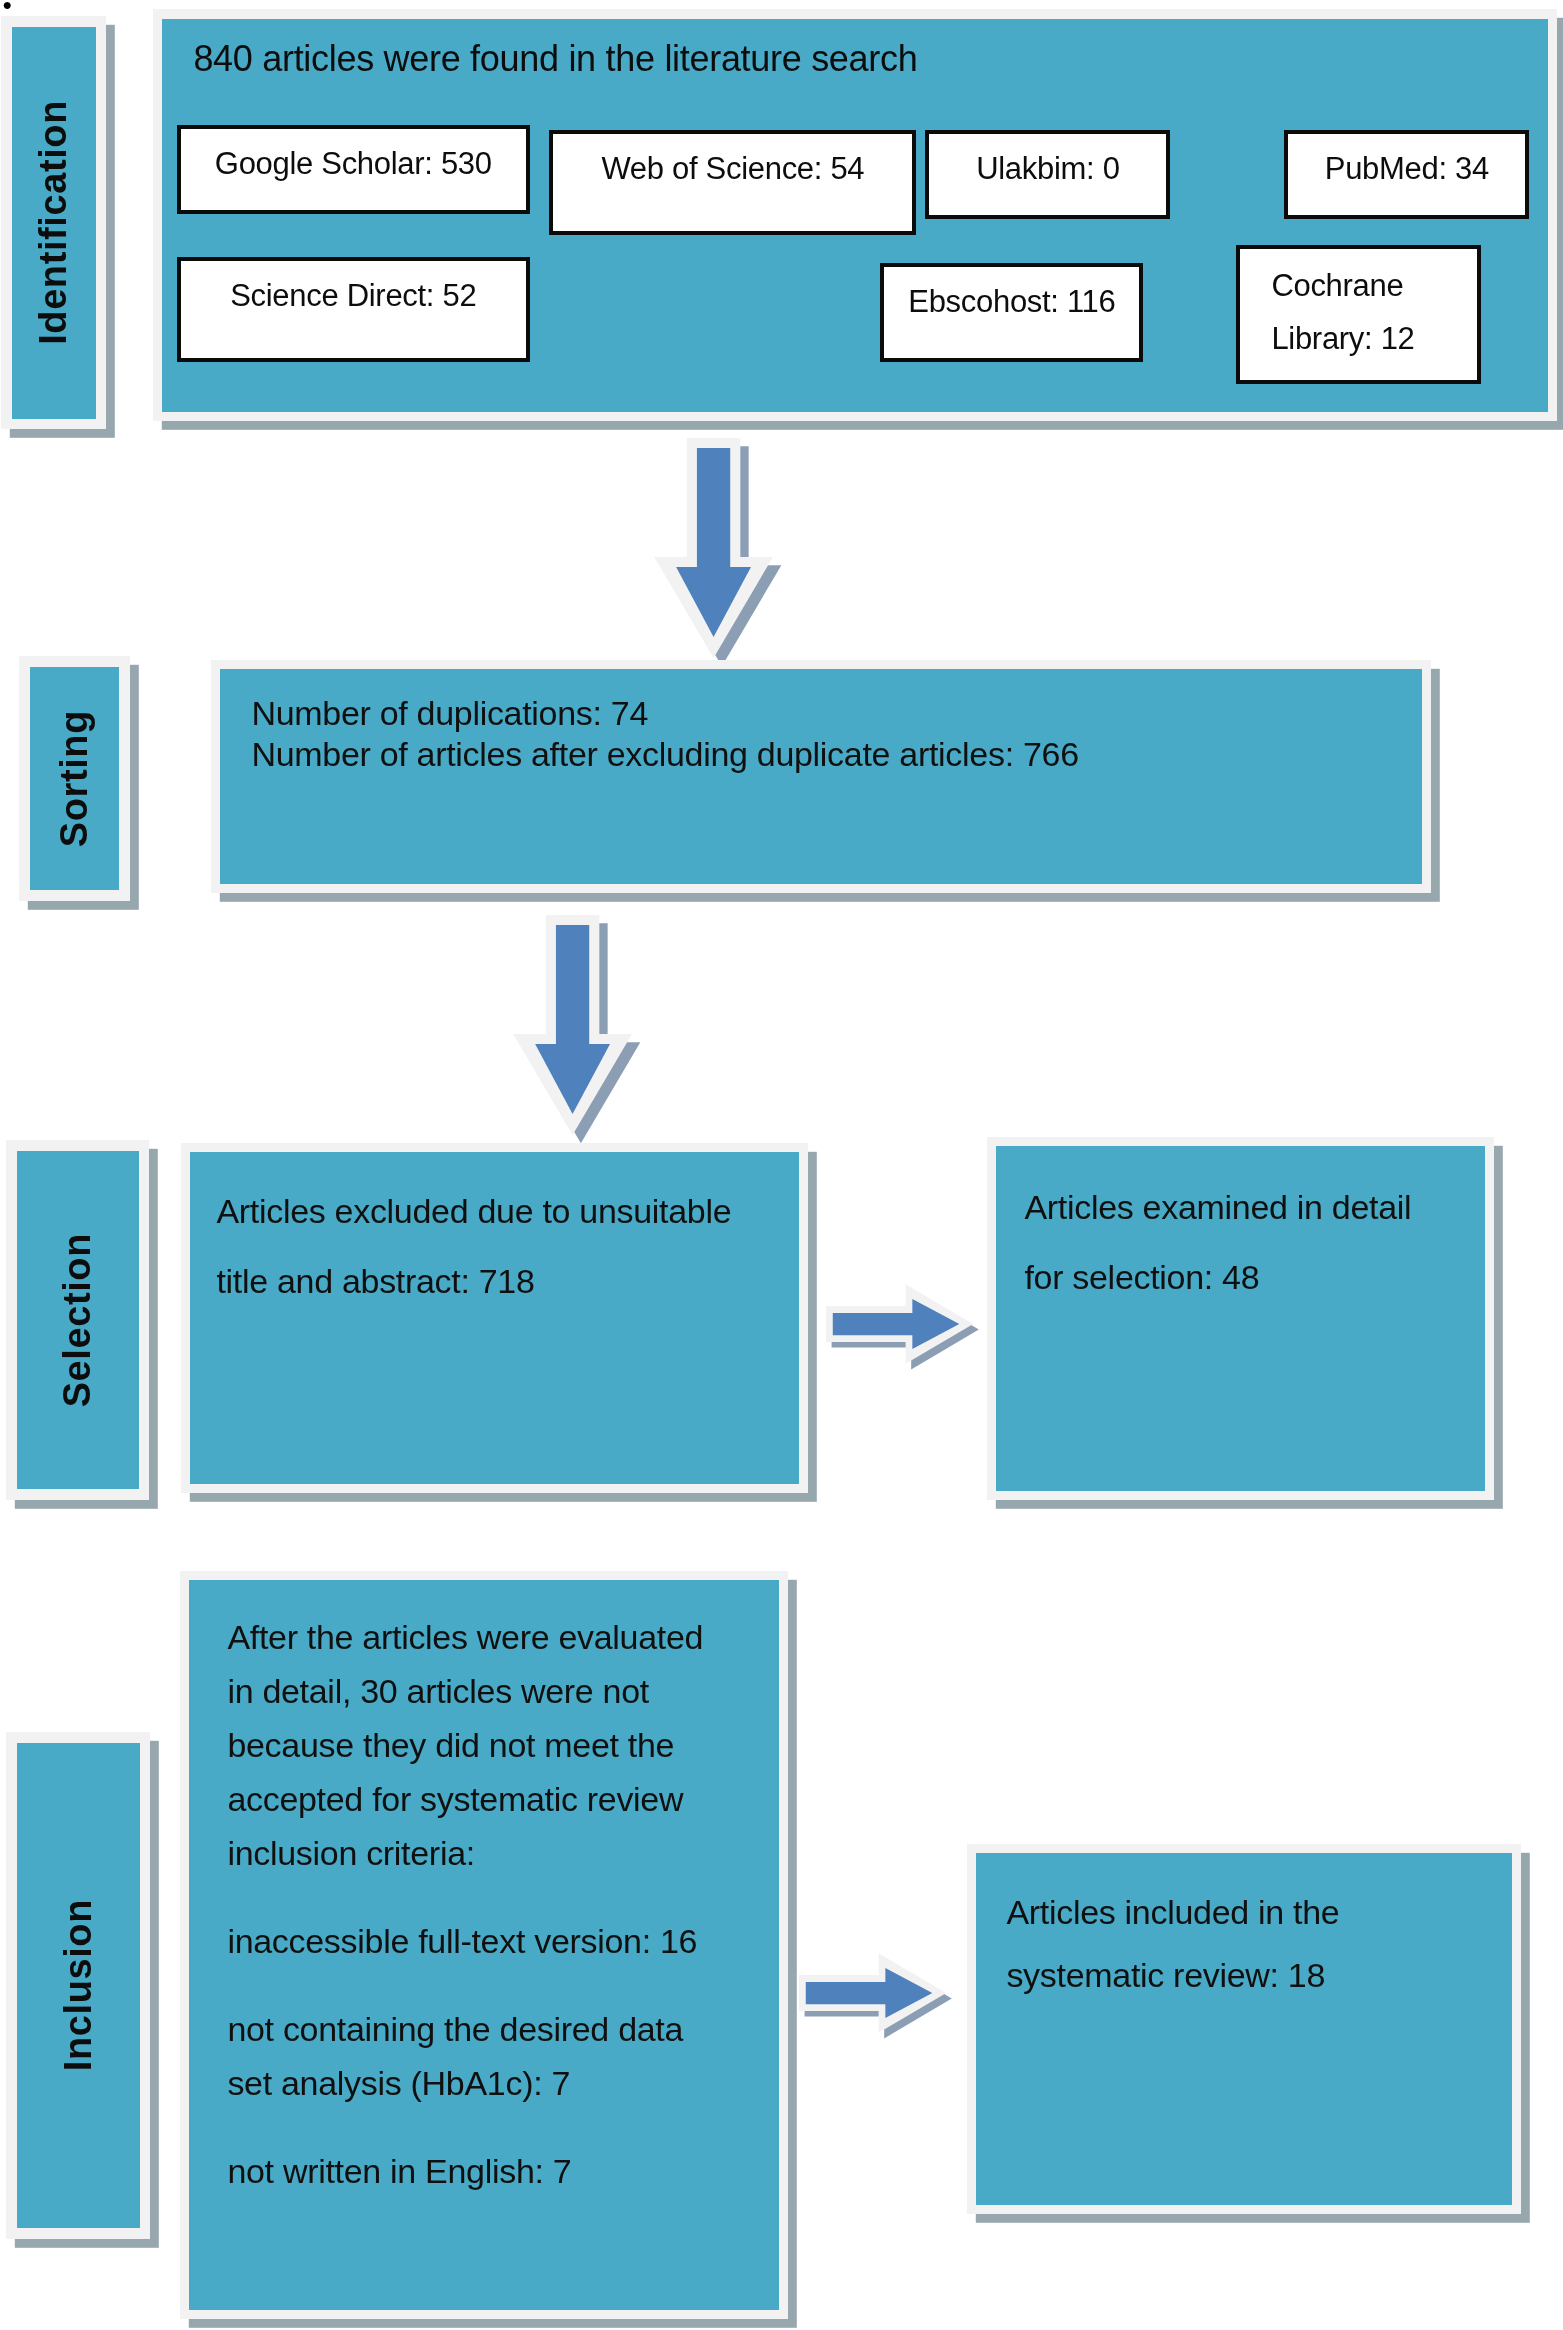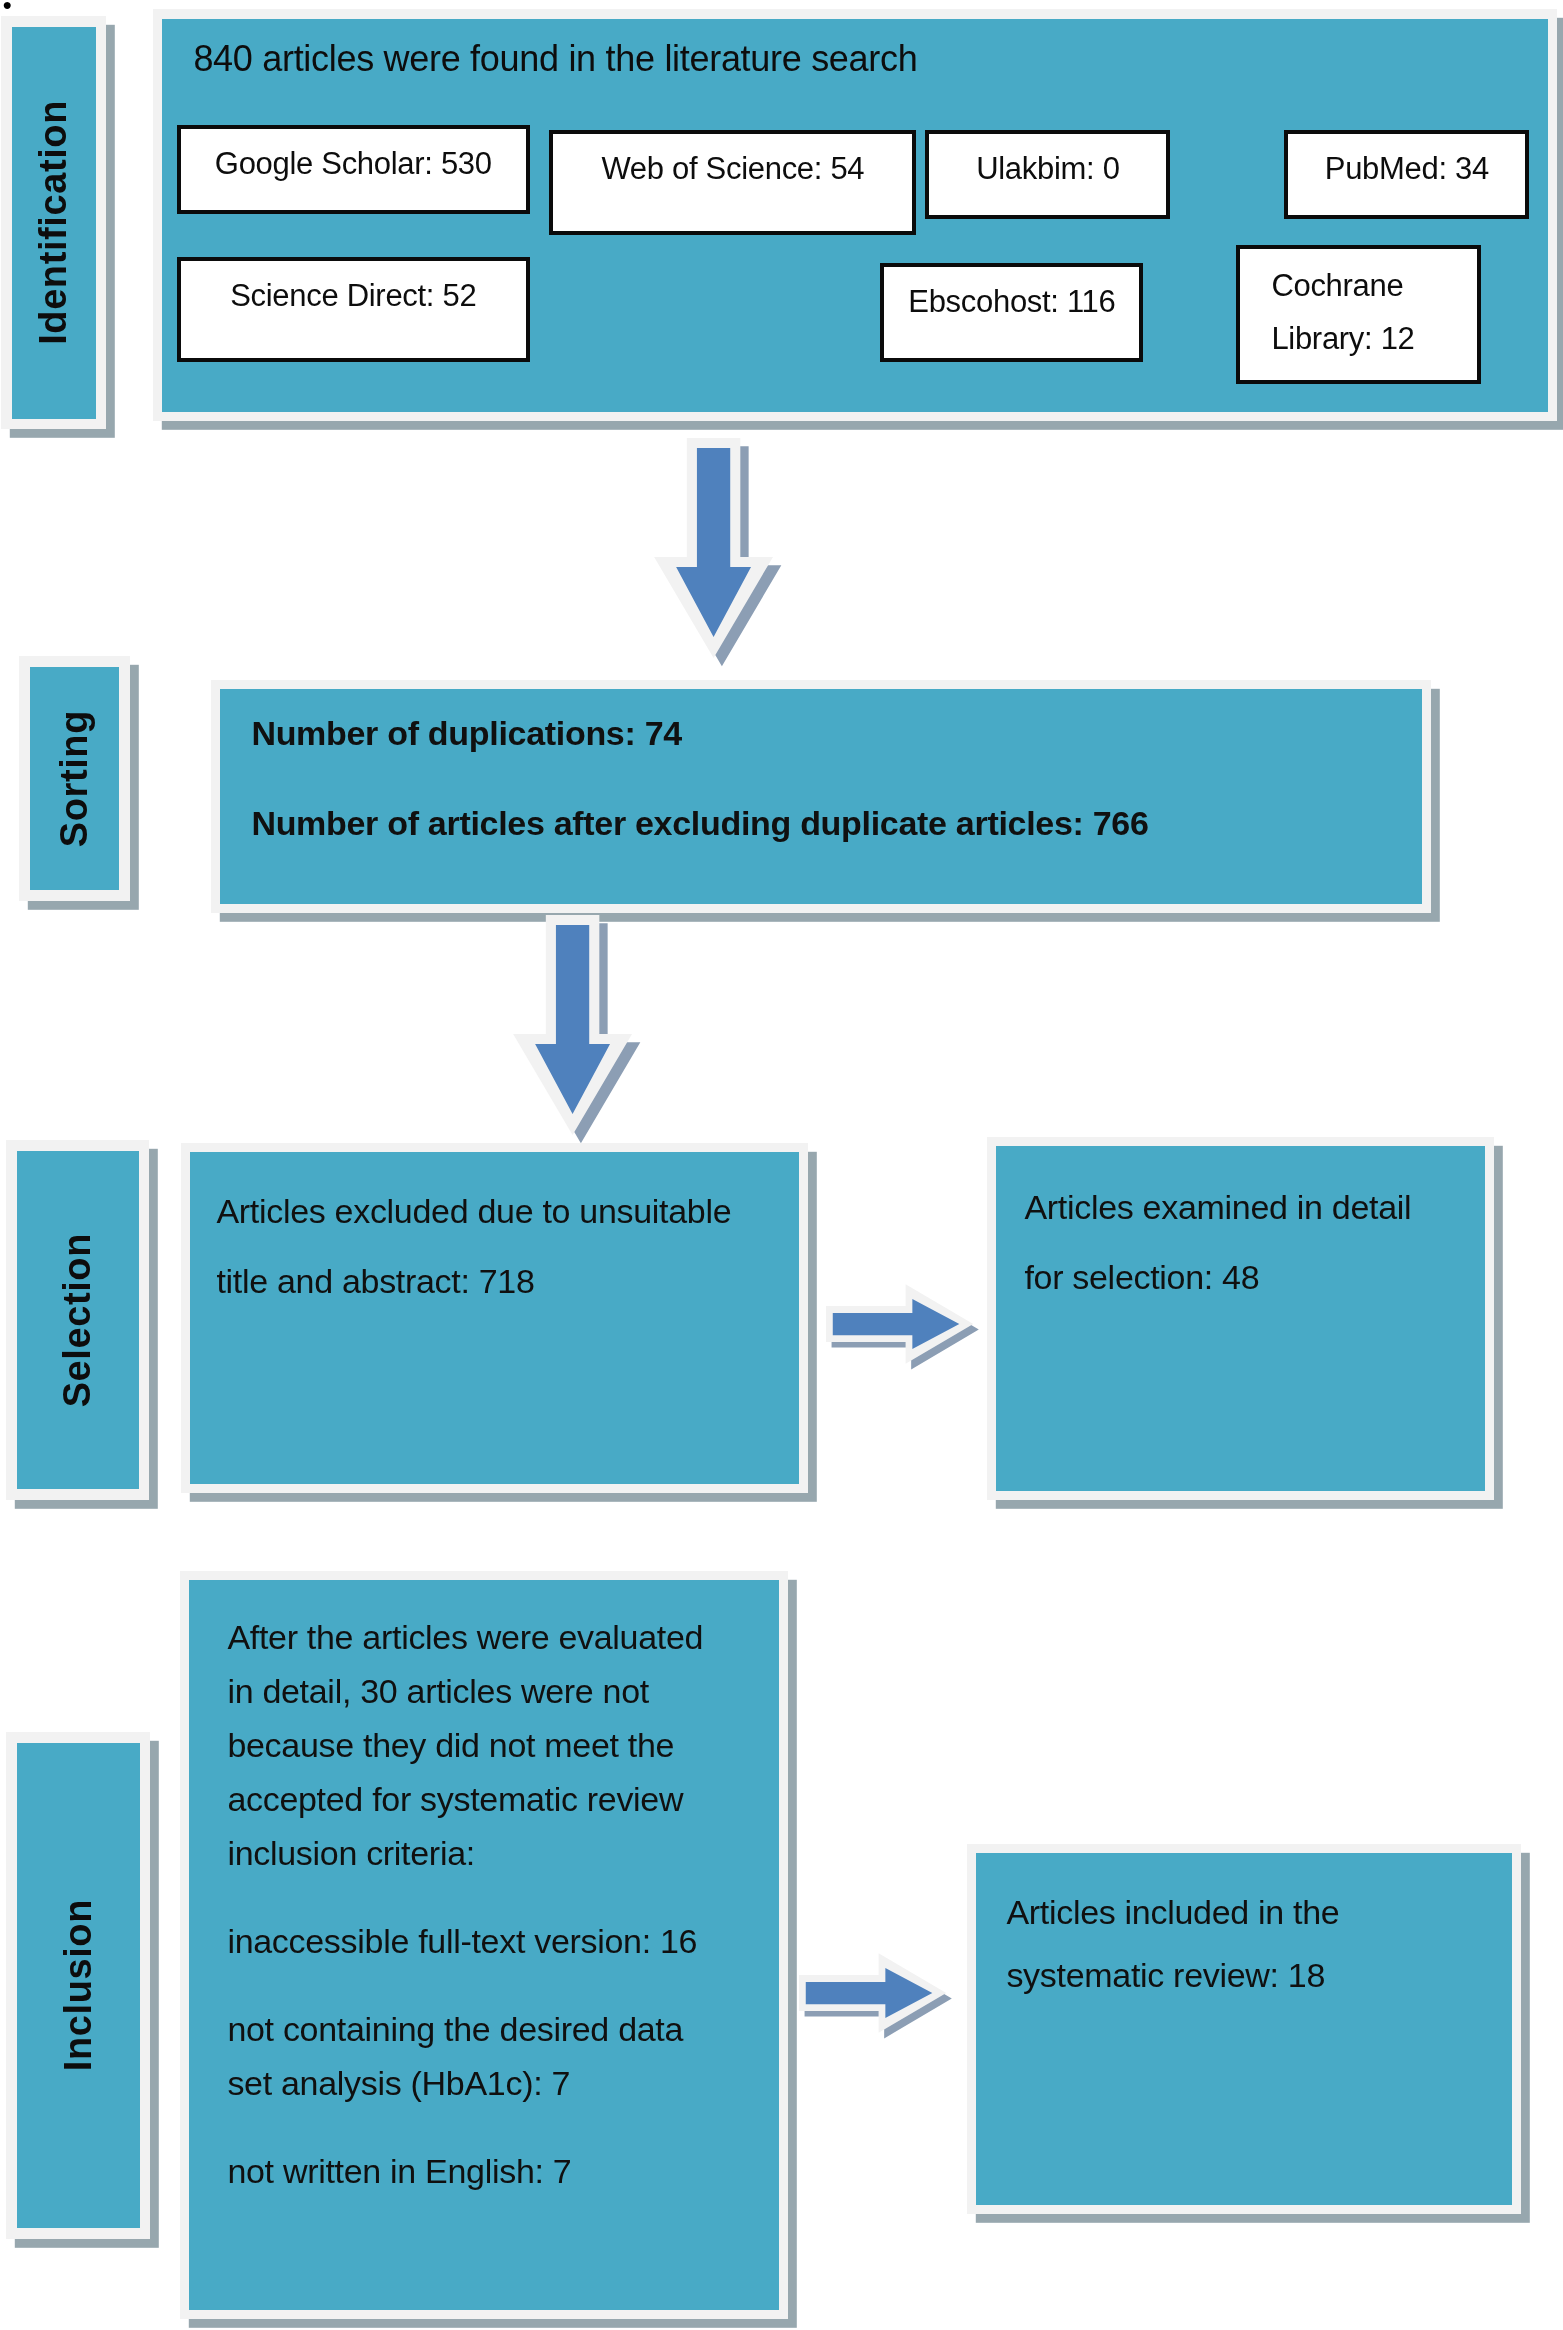--- a/index.html
+++ b/index.html
@@ -88,25 +88,25 @@
     <polygon points="60,0 150,0 150,200 205,200 105,370 5,200 60,200" style="fill:var(--frame-light)"></polygon>
     <polygon points="77,17 133,17 133,217 168,217 105,335 42,217 77,217" style="fill:var(--arrow-blue)"></polygon>
   </svg>
 
   <div class="panel side" style="left:19px;top:656px;width:111px;height:245px;">
     <div class="panel-inner">
       <span class="vlabel">Sorting</span>
     </div>
   </div>
 
-  <div class="panel" style="left:211px;top:680px;width:1220px;height:233px;font-weight:bold;">
+  <div class="panel" style="left:211px;top:660px;width:1220px;height:233px;">
     <div class="panel-inner">
       <div class="bigtext" style="left:31px;top:24px;">
         <div class="line">Number of duplications: 74</div>
-        <div class="line" style="margin-top:49px;">Number of articles after excluding duplicate articles: 766</div>
+        <div class="line" style="">Number of articles after excluding duplicate articles: 766</div>
       </div>
     </div>
   </div>
 
   <svg class="arrow" style="left:510px;top:915px;" width="140" height="233" viewBox="0 0 235 392">
     <polygon points="74,14 164,14 164,214 219,214 119,384 19,214 74,214" style="fill:var(--arrow-shadow)"></polygon>
     <polygon points="60,0 150,0 150,200 205,200 105,370 5,200 60,200" style="fill:var(--frame-light)"></polygon>
     <polygon points="77,17 133,17 133,217 168,217 105,335 42,217 77,217" style="fill:var(--arrow-blue)"></polygon>
   </svg>
 

